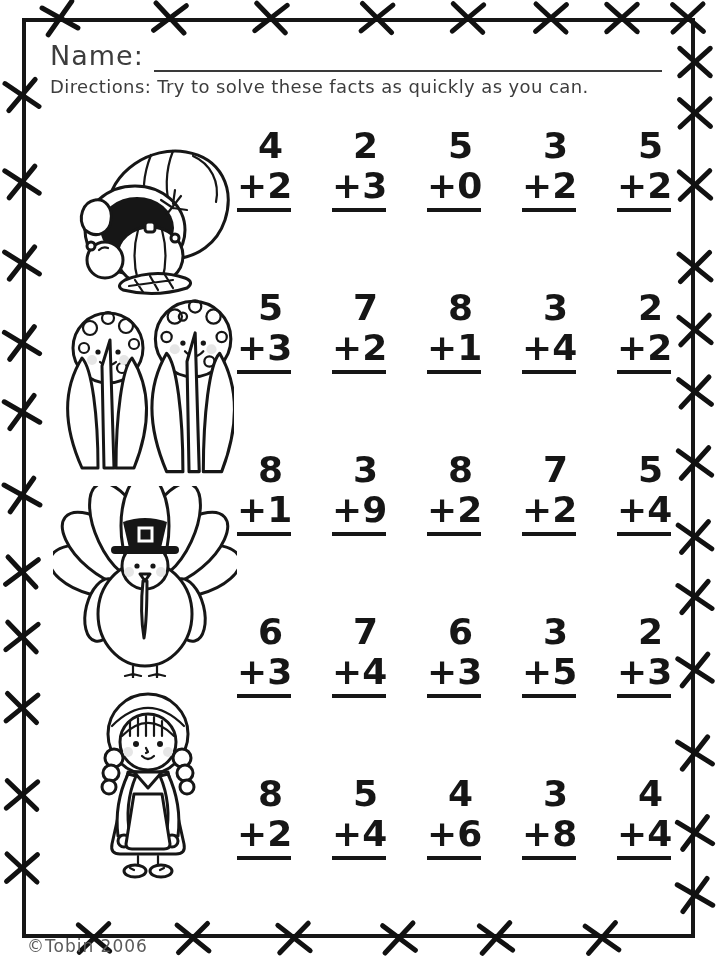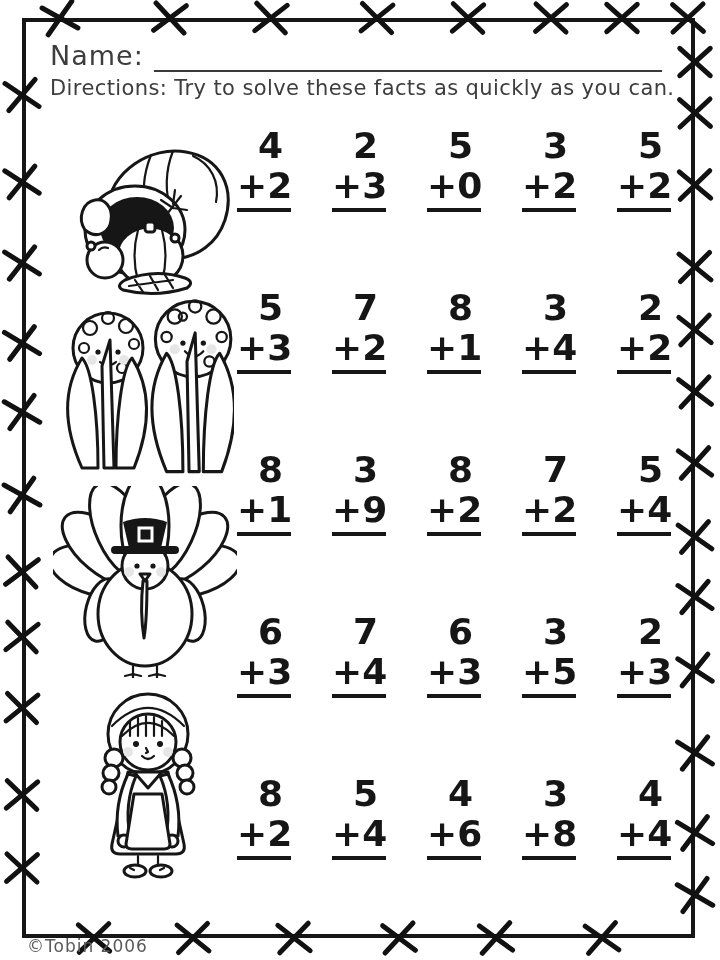--- a/index.html
+++ b/index.html
@@ -19,21 +19,21 @@
   }
   .xmark::before{transform:translate(-50%,-50%) rotate(38deg);}
   .xmark::after{transform:translate(-50%,-50%) rotate(-46deg);}
   
   .name-row{
     position:absolute;left:50px;top:38px;right:58px;display:flex;align-items:center;
     color:#3d3d3d;font-size:27px;letter-spacing:1px;
   }
   .name-line{flex:1;border-bottom:2px solid #3a3a3a;margin-left:10px;height:32px;}
   .directions{
-    position:absolute;left:50px;top:76px;font-size:21px;color:#3d3d3d;letter-spacing:0.4px;
+    position:absolute;left:50px;top:76px;font-size:18px;color:#3d3d3d;letter-spacing:0.4px;
   }
   
   .prob-row{position:absolute;left:237px;display:flex;gap:41px;}
   .problem{width:54px;}
   .p-top{
     text-align:right;padding-right:8px;font-size:36px;font-weight:bold;
     line-height:40px;color:#161616;
   }
   .p-bottom{
     text-align:right;padding-right:4px;font-size:36px;font-weight:bold;

